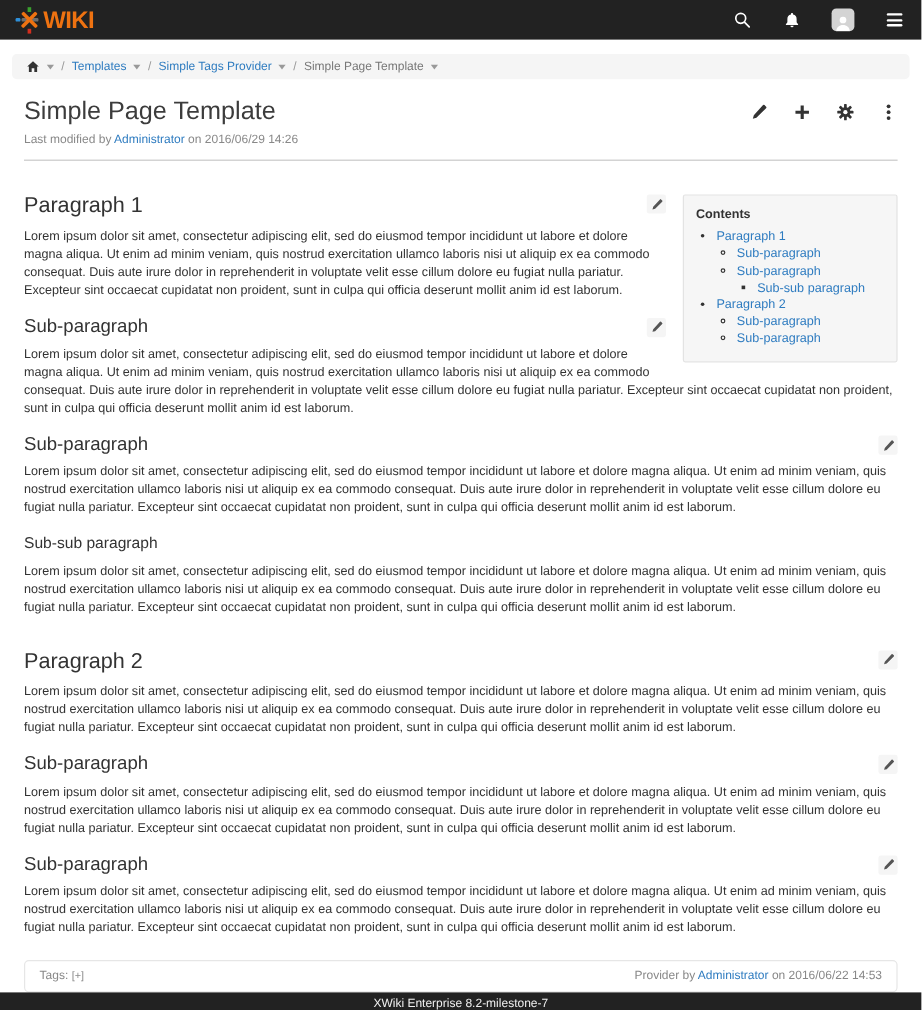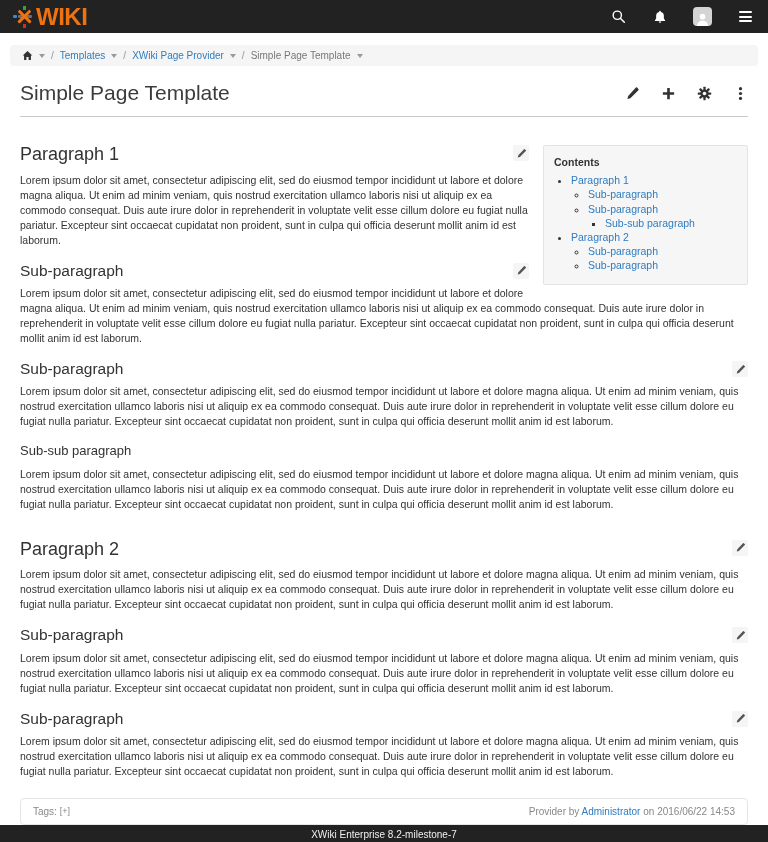--- a/index.html
+++ b/index.html
@@ -18,21 +18,21 @@
   }
   .logo { display: flex; align-items: center; gap: 1px; }
   .logo-x { position: relative; width: 21px; height: 23px; }
   .logo-x .bar { position: absolute; border-radius: 1px; }
   .logo-x .grey  { width: 14px; height: 2.6px; background: #6e6e6e; top: 10.2px; left: 4px; }
   .logo-x .blue  { width: 4px;  height: 2.6px; background: #2e8fd8; top: 10.2px; left: -1px; }
   .logo-x .o1 { width: 17px; height: 3.4px; background: #ee7211; top: 9.8px; left: 2px; transform: rotate(45deg); }
   .logo-x .o2 { width: 17px; height: 3.4px; background: #ee7211; top: 9.8px; left: 2px; transform: rotate(-45deg); }
   .logo-x .dotg { position: absolute; width: 3px; height: 3.6px; background: #3aa12e; top: 1px; left: 9px; }
   .logo-x .dotr { position: absolute; width: 3px; height: 3.6px; background: #d22e1e; bottom: 0.5px; left: 9px; }
-  .logo-text { color: #ee7211; font-size: 24px; font-weight: bold; letter-spacing: -0.5px; line-height: 1; }
+  .logo-text { color: #ee7211; font-size: 20px; font-weight: bold; letter-spacing: -0.5px; line-height: 1; }
   .topbar-right { margin-left: auto; display: flex; align-items: center; gap: 24px; }
   .tb-icon { display: inline-flex; align-items: center; justify-content: center; width: 18px; height: 18px; cursor: pointer; }
   .avatar { width: 19px; height: 19px; background: #d4d4d4; border-radius: 4px; display: flex; align-items: flex-end; justify-content: center; overflow: hidden; }
   .burger { display: flex; flex-direction: column; gap: 2.6px; }
   .burger span { display: block; width: 13px; height: 2px; background: #fff; border-radius: 1px; }
 
   
   .crumbwrap { padding: 12px 10px 0 10px; }
   .crumb {
     background: #f5f5f5; border-radius: 4px; padding: 5px 12px;
@@ -51,21 +51,21 @@
   .actions { margin-left: auto; display: flex; align-items: center; gap: 21px; padding-top: 5px; }
   .act { width: 15px; height: 15px; cursor: pointer; display: inline-flex; }
   .modline { font-size: 10px; color: #888; margin-top: 6px; }
   .rule { border-bottom: 1px solid #c9c9c9; margin-top: 11px; }
 
   
   .content { margin-top: 15px; font-size: 10.5px; line-height: 15px; color: #333; }
   .content::after { content: ""; display: block; clear: both; }
 
   .toc-panel {
-    float: right; width: 205px; margin: 2px 0 10px 14px;
+    float: right; width: 179px; margin: 2px 0 10px 14px;
     background: #f6f6f6; border: 1px solid #e3e3e3; border-radius: 2px;
     padding: 9px 10px 11px 10px; font-size: 10.5px;
   }
   .toc-title { font-weight: bold; color: #333; margin-bottom: 3px; }
   .toc-panel ul { margin: 0; padding-left: 17px; }
   .toc-panel ul.l1 { list-style: disc; }
   .toc-panel ul.l2 { list-style: circle; }
   .toc-panel ul.l3 { list-style: square; }
   .toc-panel li { line-height: 14.2px; color: #333; }
 
@@ -144,21 +144,21 @@
     <span style="display:inline-flex;">
       <svg width="11" height="11" viewBox="0 0 16 16" fill="#333">
           <path d="M8 1.5 15 8h-2v6.5h-3.4V10H6.4v4.5H3V8H1z"></path>
         </svg>
     </span>
     <span class="caret"></span>
     <span class="sep">/</span>
     <a>Templates</a>
     <span class="caret"></span>
     <span class="sep">/</span>
-    <a>XWiki Page Provider</a>
+    <a>Simple Tags Provider</a>
     <span class="caret"></span>
     <span class="sep">/</span>
     <span class="cur">Simple Page Template</span>
     <span class="caret"></span>
   </div>
 </div>
 
 <div class="main">
 
   <div class="titlerow">
@@ -189,20 +189,25 @@
       <span class="act">
         <svg width="15" height="15" viewBox="0 0 16 16" fill="#333">
             <circle cx="8" cy="2.8" r="1.7"></circle>
             <circle cx="8" cy="8" r="1.7"></circle>
             <circle cx="8" cy="13.2" r="1.7"></circle>
           </svg>
       </span>
     </div>
   </div>
 
+  <div class="modline">
+    <span>Last modified by</span>
+    <a>Administrator</a>
+    <span>on 2016/06/29 14:26</span>
+  </div>
 
   <div class="rule"></div>
 
   <div class="content">
 
     <div class="toc-panel">
       <div class="toc-title">Contents</div>
       <ul class="l1">
         <li><a>Paragraph 1</a>
           <ul class="l2">

